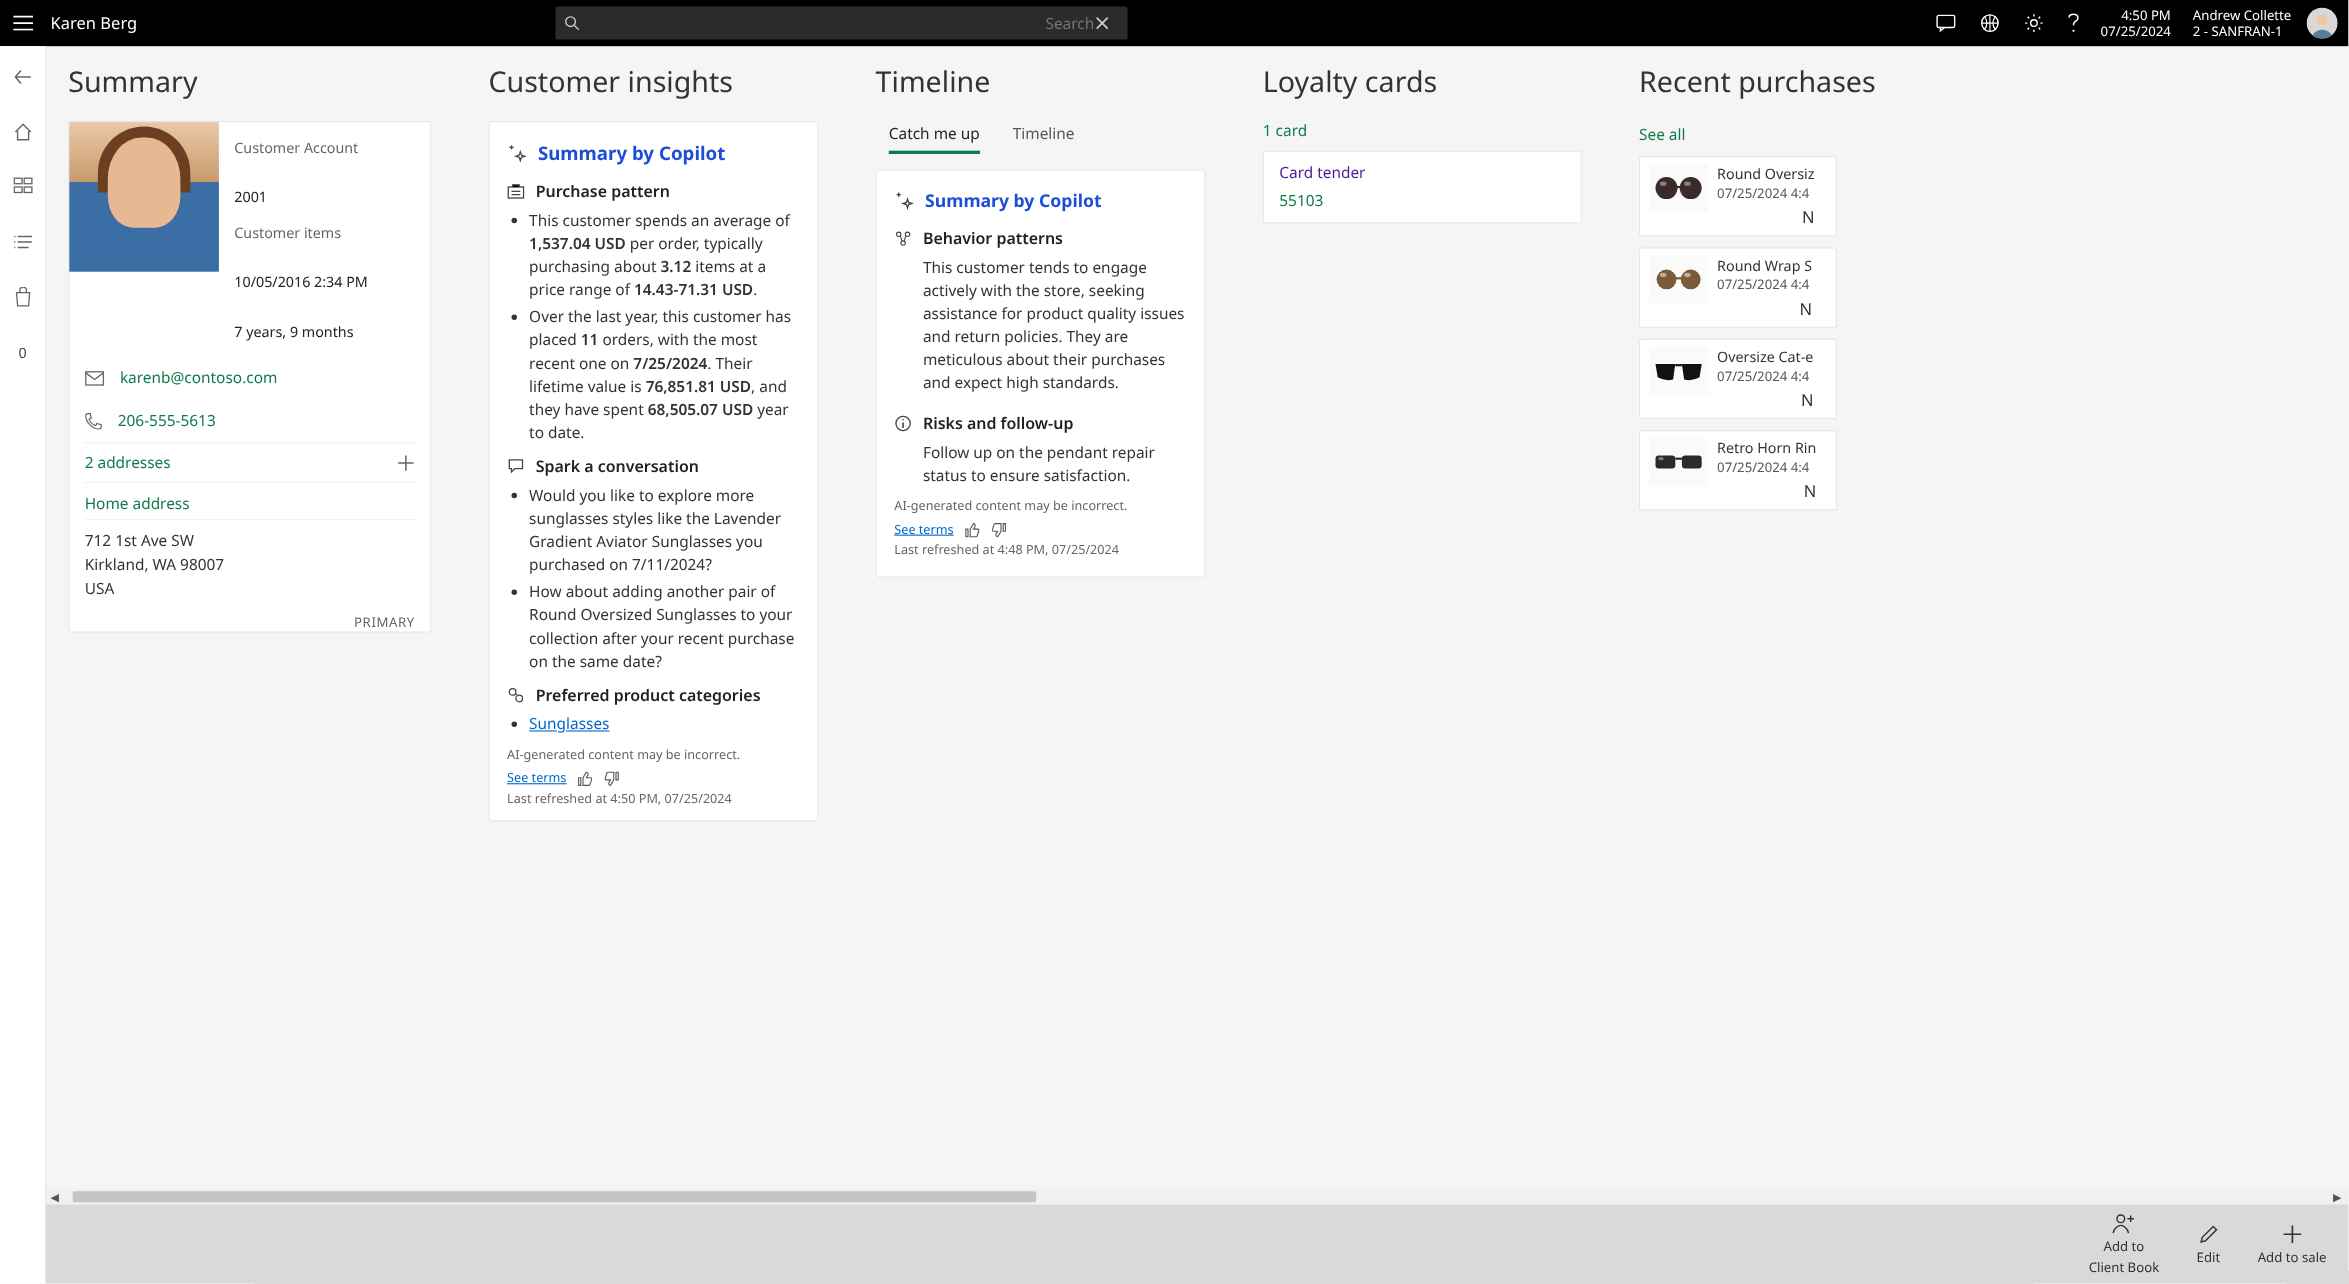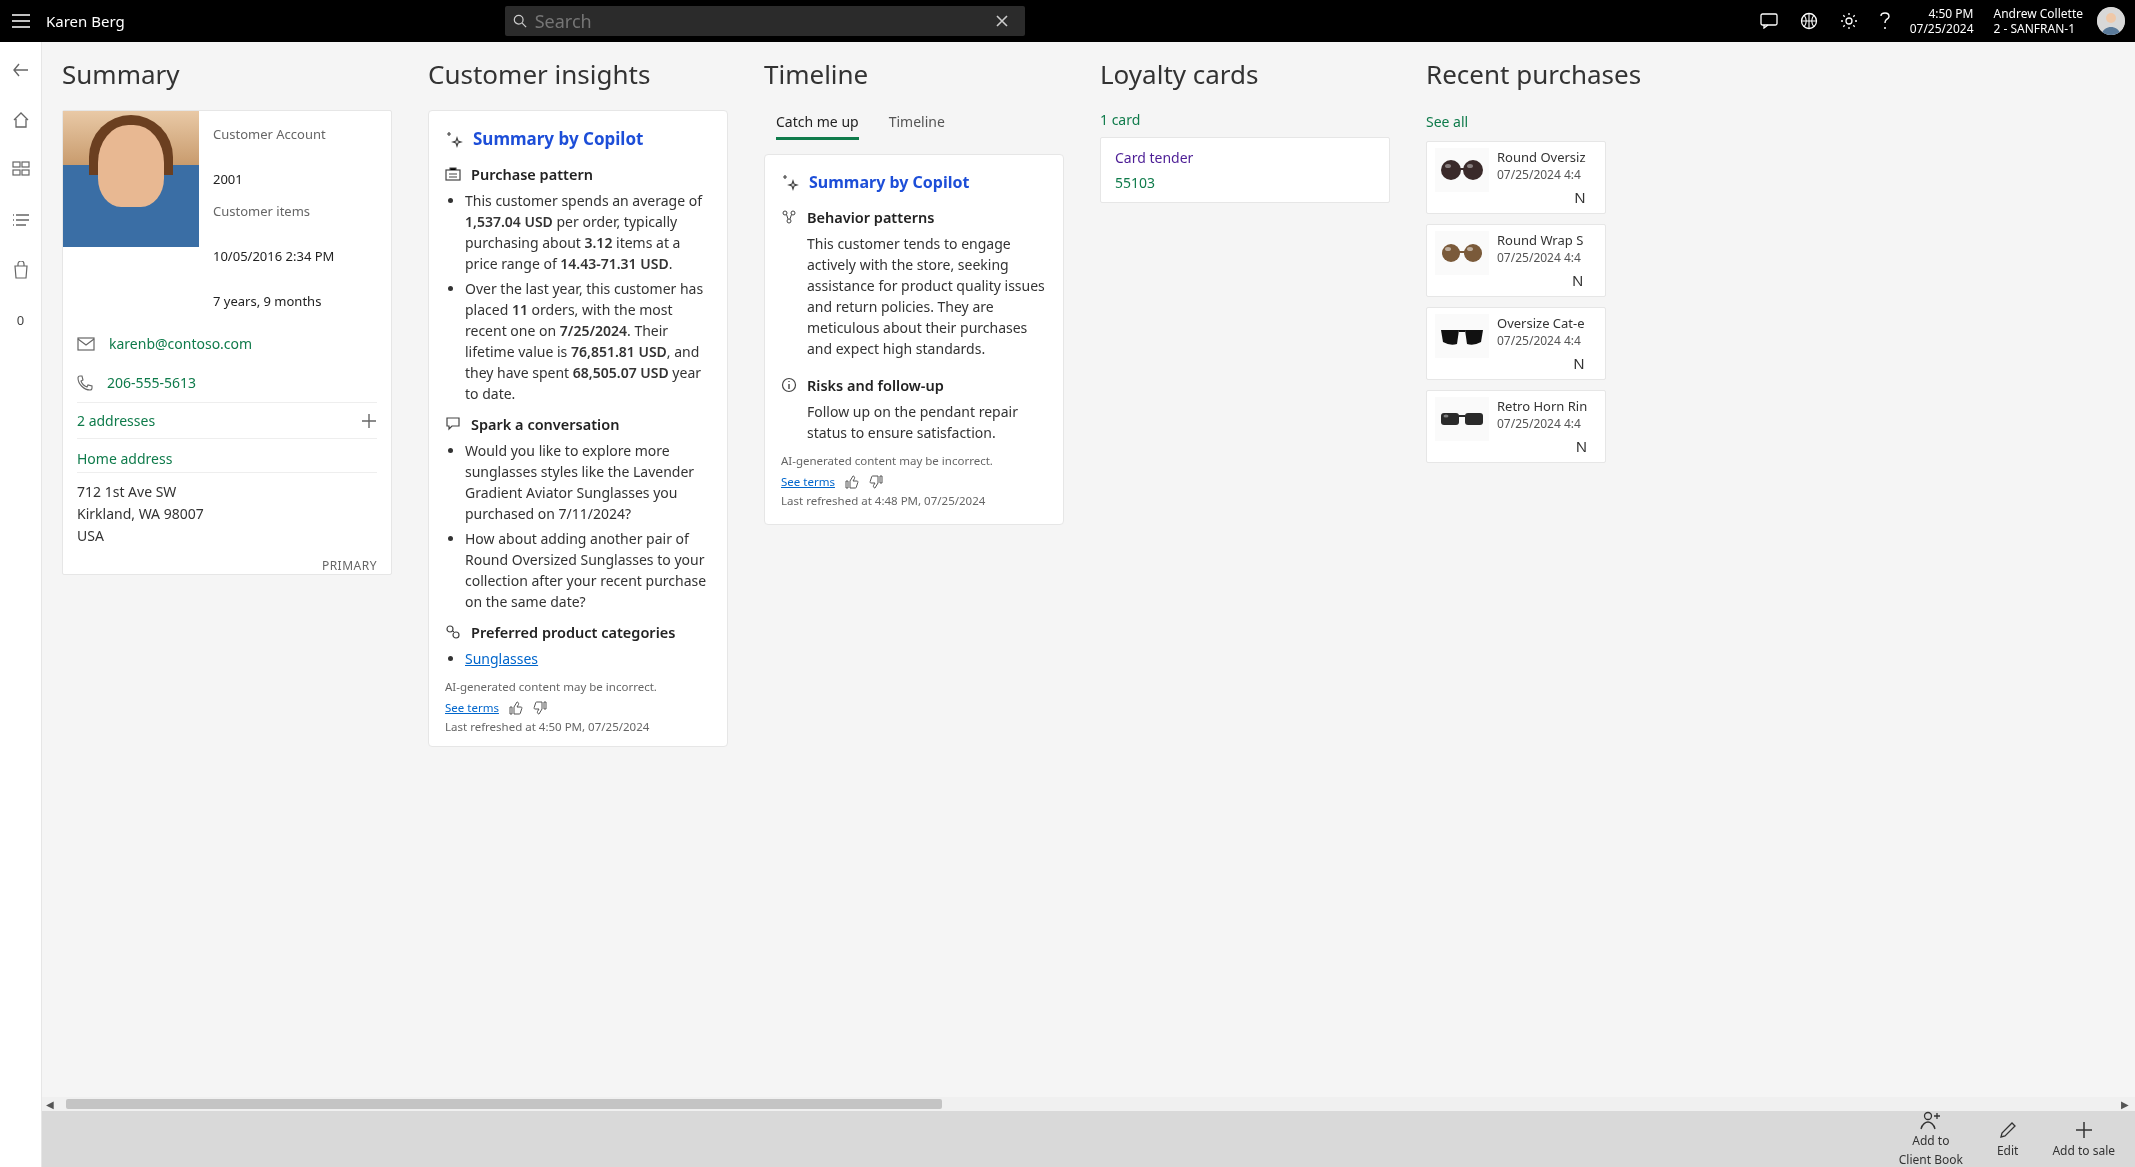--- a/index.html
+++ b/index.html
@@ -8,41 +8,41 @@
 
 .topbar {
   height: 42px; background: #000; color: #fff; display: flex; align-items: center;
   padding: 0 10px 0 0;
 }
 .topbar .hamburger { width: 42px; height: 42px; display:flex; align-items:center; justify-content:center; cursor:pointer; }
 .topbar .customer-name { font-size: 15px; font-weight: 400; margin-left: 4px; flex: 0 0 auto; }
 .topbar .spacer-left { flex: 0 0 380px; }
 .topbar .search { flex: 0 0 520px; height: 30px; background:#2b2b2b; border-radius:2px; display:flex; align-items:center; padding:0 8px; }
 .topbar .search svg { margin-right:8px; }
-.topbar .search input { background:transparent; border:none; color:#f0abfc; font-size:18px; flex:1; outline:none; }
+.topbar .search input { background:transparent; border:none; color:#f0abfc; font-size:14px; flex:1; outline:none;text-align:right; }
 .topbar .search .close { margin-left:auto; cursor:pointer; }
 .topbar .flex { flex: 1; }
 .topbar .icons { display:flex; align-items:center; gap:22px; margin-right:20px; }
 .topbar .icon { cursor:pointer; }
 .topbar .datetime { text-align:right; font-size:12px; line-height:15px; color:#fff; margin-right:20px; }
 .topbar .user { text-align:left; font-size:12px; line-height:15px; margin-right:14px; }
 .topbar .avatar { width:28px; height:28px; border-radius:50%; background:#ccc; overflow:hidden; display:flex; align-items:center; justify-content:center; font-size:10px; color:#333; }
 
 
 .body { display:flex; height: calc(100% - 42px); }
 .sidebar {
   width:42px; background:#fff; border-right:1px solid #e6e6e6; display:flex; flex-direction:column;
   align-items:center; padding-top:14px; gap:22px;
 }
 .sidebar .side-btn { width:42px; height:28px; display:flex; align-items:center; justify-content:center; cursor:pointer; color:#444; }
 .sidebar .count { font-size:13px; color:#444; }
 
 .main { flex:1; display:flex; flex-direction:column; }
 .scroll-area { flex:1; overflow-x:auto; overflow-y:hidden; }
-.columns { display:flex; gap:36px; padding: 14px 20px 0 20px; height:100%; }
+.columns { display:flex; gap:52px; padding: 14px 20px 0 20px; height:100%; }
 .column h1 { font-size:26px; font-weight:400; color:#333; margin-bottom:18px; }
 
 
 .col-summary { width:330px; flex:0 0 330px; }
 .summary-card { background:#fff; border:1px solid #e6e6e6; border-radius:2px; padding-bottom:0; margin-bottom:14px; }
 .summary-head { display:flex; padding:0; }
 .profile-img { width:136px; height:136px; background:linear-gradient(180deg,#e9c9a6 0%,#c89b6d 40%,#3a6ea5 40%,#3a6ea5 100%); position:relative; }
 .profile-img .face { position:absolute; top:14px; left:50%; transform:translateX(-50%); width:66px; height:82px; background:#e8b892; border-radius:46% 46% 35% 35%; }
 .profile-img .hair { position:absolute; top:4px; left:50%; transform:translateX(-50%); width:84px; height:60px; background:#6b3f20; border-radius:42px 42px 0 0; }
 .summary-fields { padding:14px 10px 0 14px; font-size:13px; }
@@ -99,21 +99,21 @@
 
 
 .glasses svg { width:48px; height:24px; }
 
 
 .hscroll { height:14px; background:#f0f0f0; display:flex; align-items:center; padding:0 4px; }
 .hscroll .thumb { height:10px; width:42%; background:#c4c4c4; border-radius:2px; margin-left:10px; }
 .hscroll .arrow { width:10px; font-size:10px; color:#555; cursor:pointer; }
 
 
-.bottombar { height:56px; background:#d9d9d9; display:flex; justify-content:flex-end; align-items:center; padding:0 20px; gap:34px; }
+.bottombar { height:72px; background:#d9d9d9; display:flex; justify-content:flex-end; align-items:center; padding:0 20px; gap:34px; }
 .action { display:flex; flex-direction:column; align-items:center; font-size:12px; color:#333; cursor:pointer; gap:2px; }
 
 
 svg { display:block; }
 </style>
 </head>
 <body>
 
 <div class="topbar">
   <div class="hamburger">

